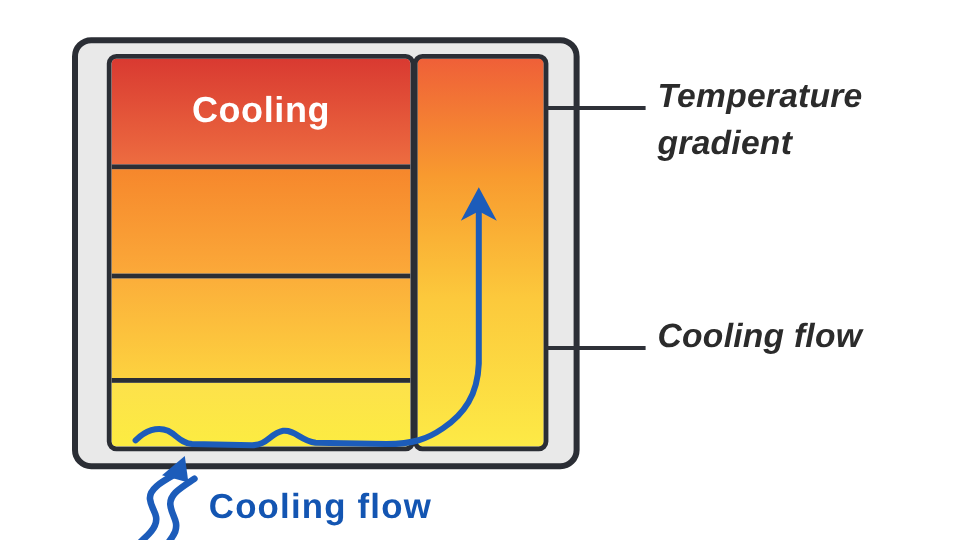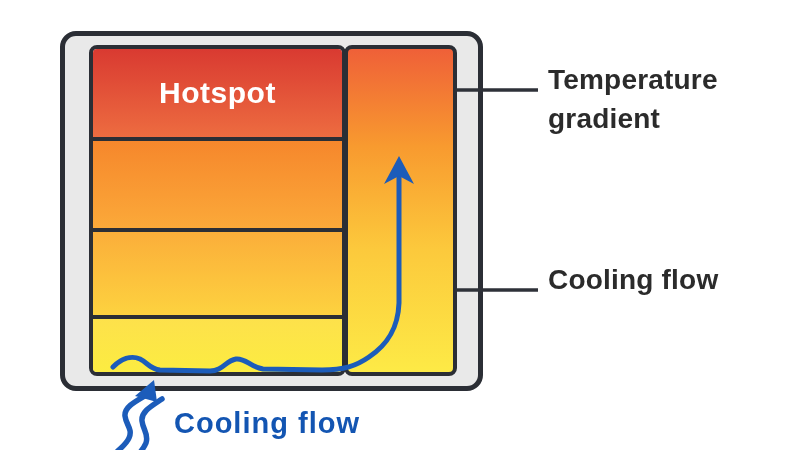--- a/index.html
+++ b/index.html
@@ -89,41 +89,42 @@
   .overlay{
     position:absolute;left:0;top:0;width:800px;height:450px;
     pointer-events:none;
   }
   .side-label{
     position:absolute;
     width:215px;
     color:var(--label-text);
     font-size:28px;line-height:39px;font-weight:600;
     letter-spacing:0.2px;
+    font-style:italic;
   }
   .label-temp{left:548px;top:60px;}
   .label-cool{left:548px;top:260px;}
   .caption-blue{
     position:absolute;
     left:174px;top:407px;
     color:var(--caption-blue);
     font-size:29px;font-weight:700;letter-spacing:1px;
     white-space:nowrap;
   }
 </style>
 </head>
 <body>
 
 <div class="stage">
 
   <div class="outer-box"></div>
 
   <div class="band-stack">
     <div class="band band-hotspot">
-      <span class="hotspot-label">Hotspot</span>
+      <span class="hotspot-label">Cooling</span>
     </div>
     <div class="band band-2"></div>
     <div class="band band-3"></div>
     <div class="band band-4"></div>
   </div>
 
   <div class="gradient-column"></div>
 
   <svg class="overlay" viewBox="0 0 800 450" xmlns="http://www.w3.org/2000/svg">
 

